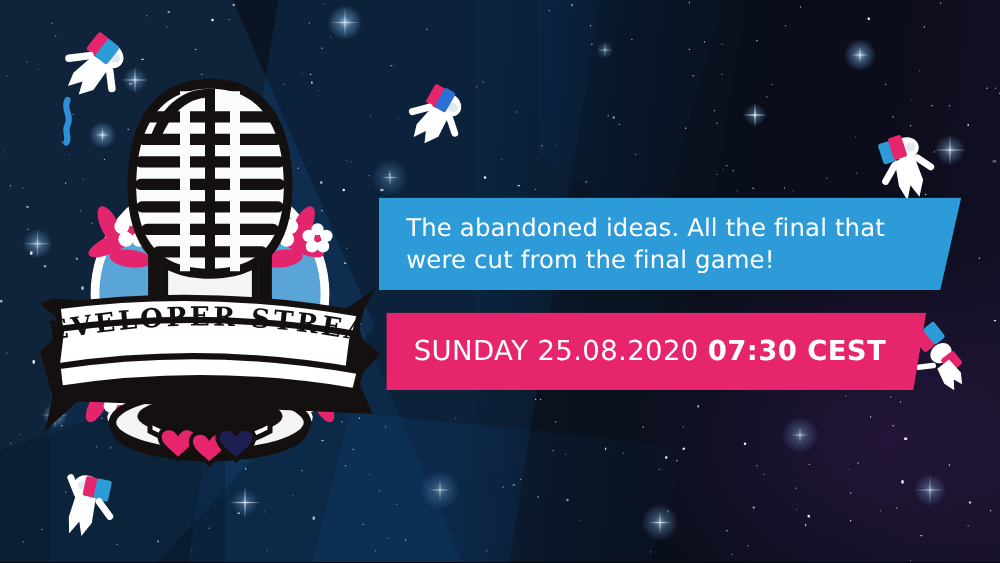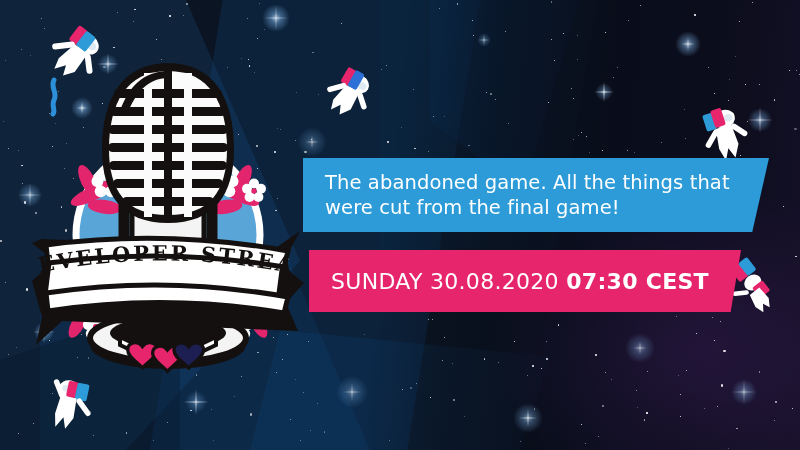--- a/index.html
+++ b/index.html
@@ -466,26 +466,26 @@
         <rect x="28" y="6" width="11" height="16" rx="2" fill="#2c9bd7"></rect>
         <ellipse cx="28" cy="30" rx="9" ry="7.5" fill="#fff"></ellipse>
         <rect x="24" y="34" width="13" height="13" rx="2" fill="#e7256c"></rect>
         <path d="M18 38 L30 38 L31 52 L26 60 L23 53 L18 60 L15 51 Z" fill="#fff"></path>
         <path d="M17 34 L7 28" stroke="#fff" stroke-width="4.5" stroke-linecap="round"></path>
       </g>
     </svg>
   </div>
 
   <div class="bar" id="blue-bar">
-    <div class="headline">The abandoned game. All the things that were cut from the final game!</div>
+    <div class="headline">The abandoned ideas. All the final that were cut from the final game!</div>
   </div>
 
   <div class="bar" id="pink-bar">
     <div class="dateline">
-      <span class="lite">SUNDAY 30.08.2020 </span><span class="bold">07:30 CEST</span>
+      <span class="lite">SUNDAY 25.08.2020 </span><span class="bold">07:30 CEST</span>
     </div>
   </div>
 
   <div id="emblem">
     <svg viewBox="0 0 280 330">
       <defs>
         <path id="bannerArc" d="M20 226 Q140 204 262 228"></path>
         <clipPath id="micClip">
             <rect x="0" y="0" width="280" height="330"></rect>
           </clipPath>

